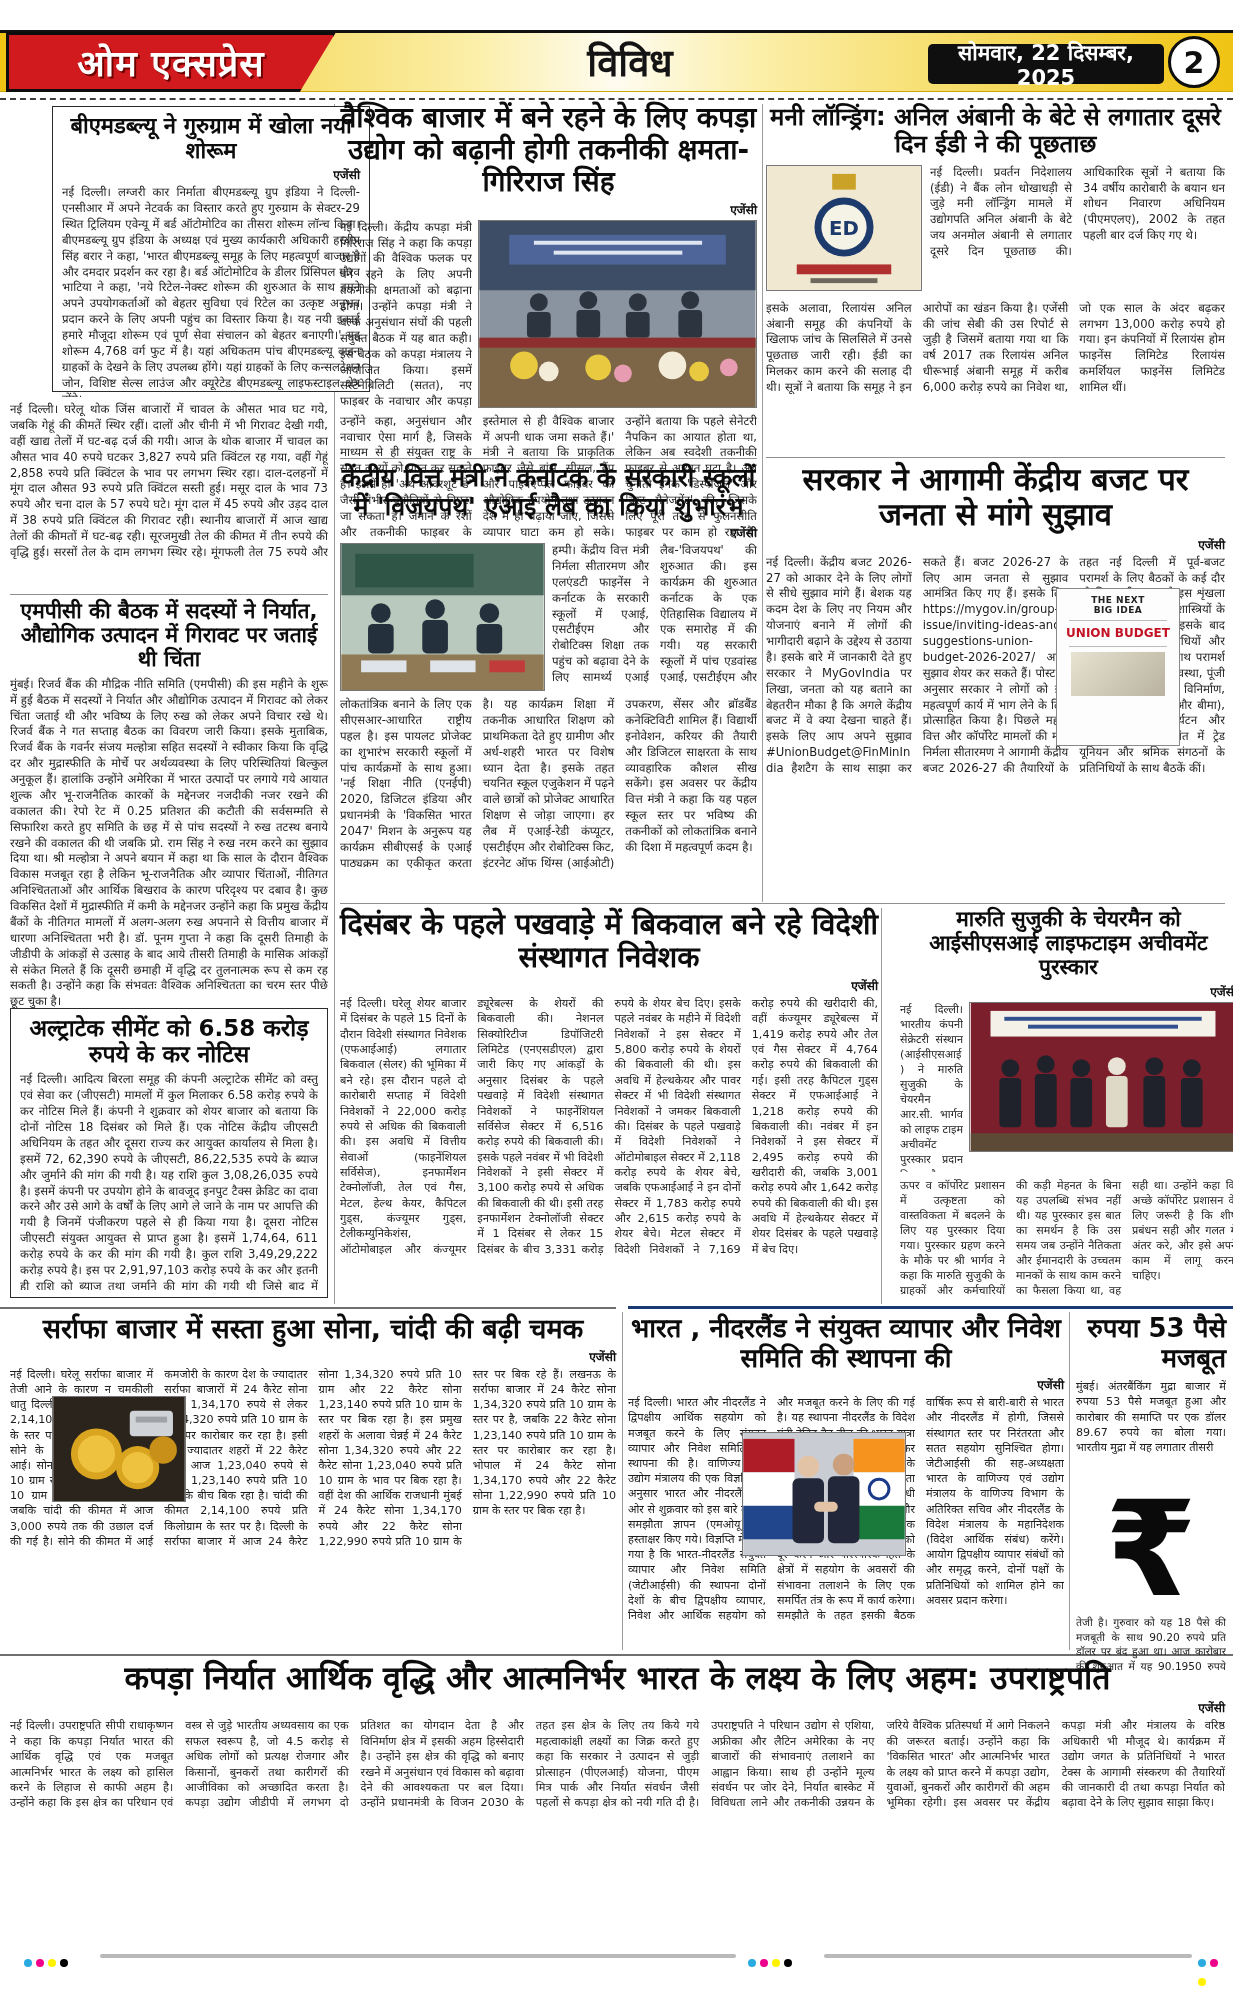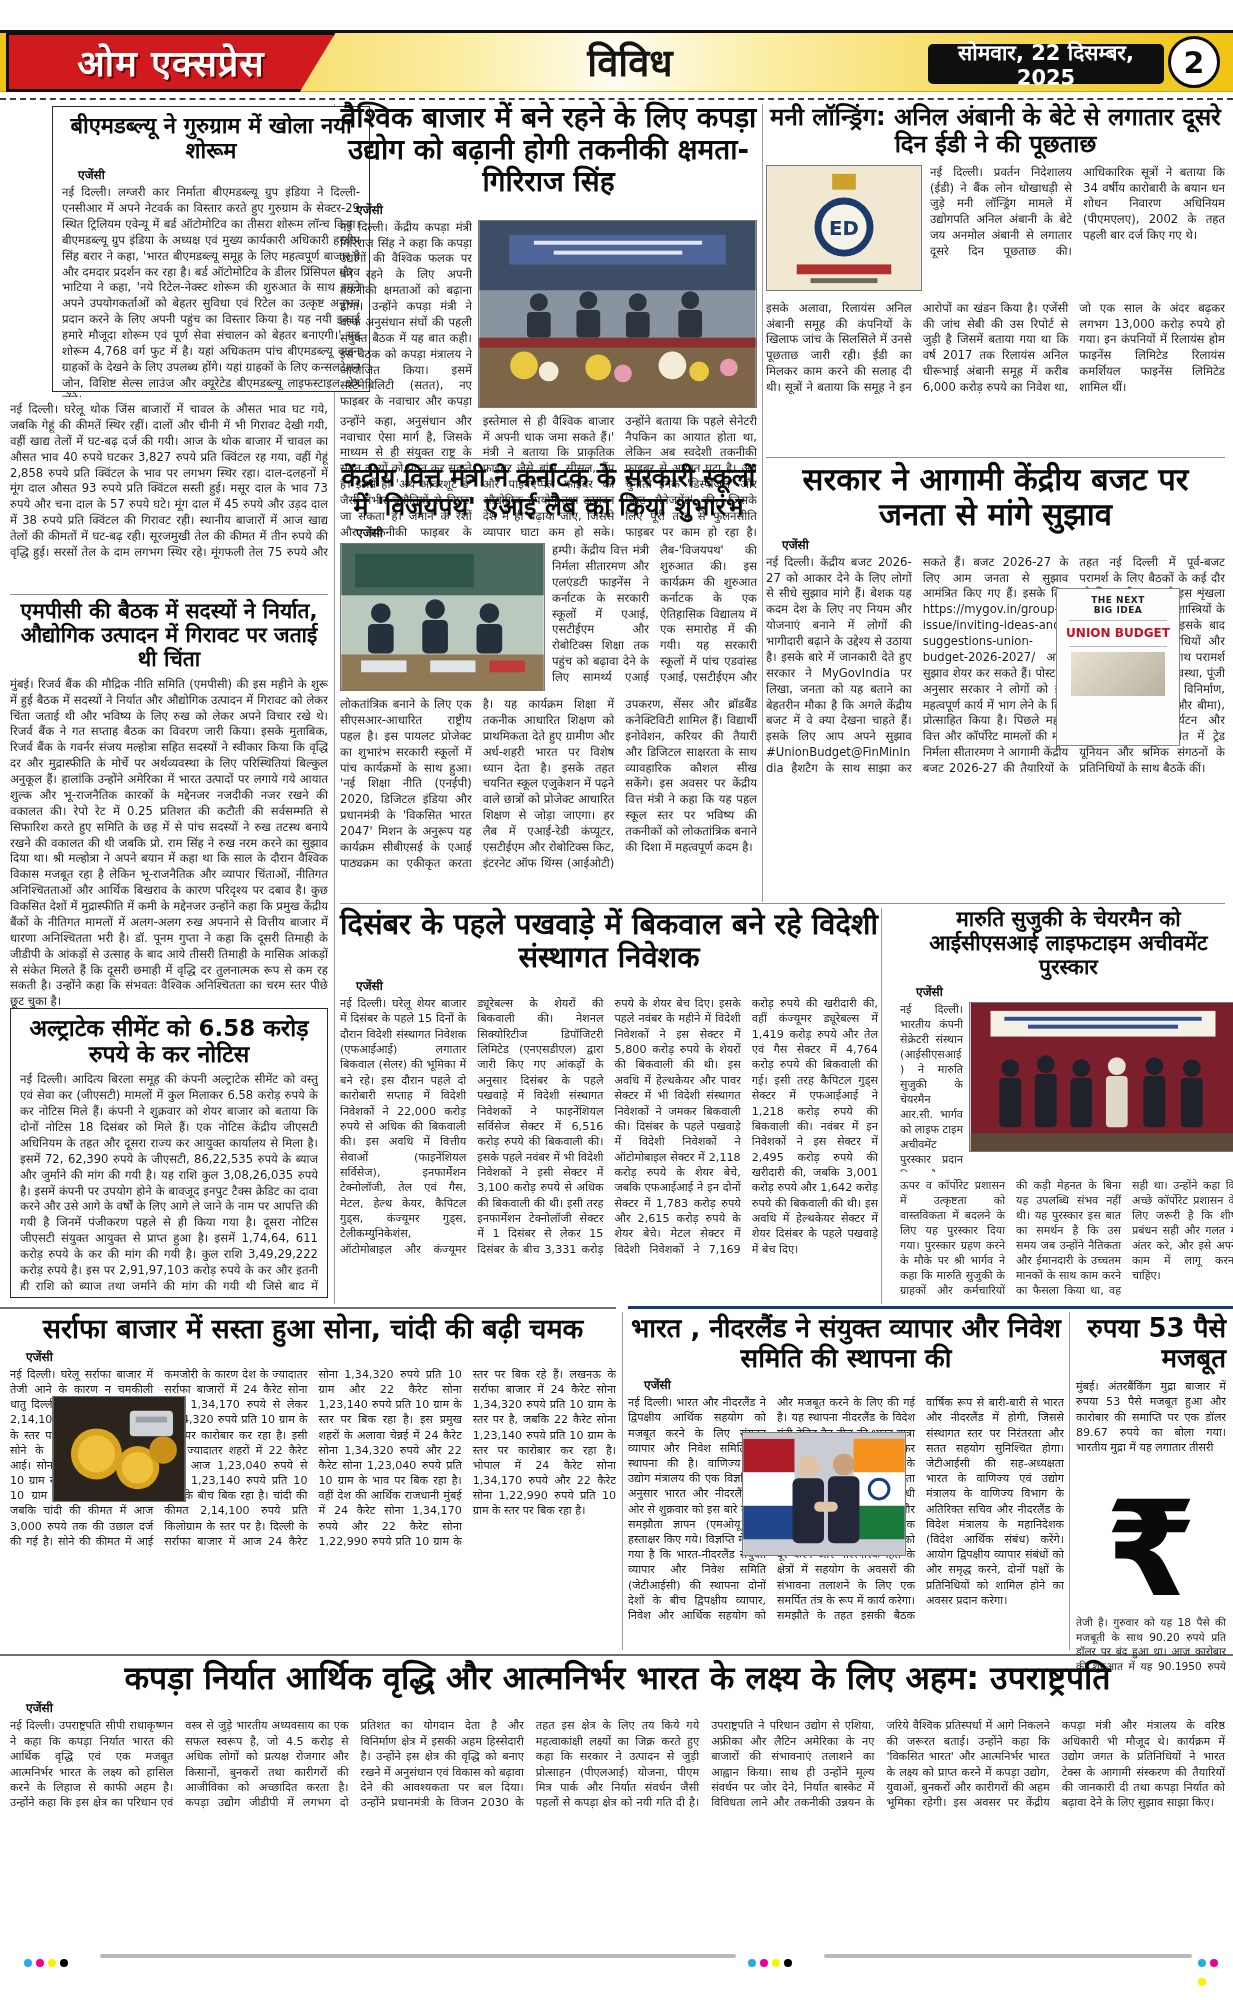--- a/index.html
+++ b/index.html
@@ -3,21 +3,21 @@
 <meta charset="utf-8">
 <style>
   * { margin:0; padding:0; box-sizing:border-box; }
   html,body { background:#ffffff; }
   body {
     width:1233px; height:2000px; position:relative; overflow:hidden;
     font-family:"DejaVu Sans", sans-serif; color:#1c1c1c;
   }
   .abs { position:absolute; }
   .hl { font-weight:bold; color:#0c0c0c; text-align:center; line-height:1.14; }
-  .byline { font-weight:bold; font-size:12px; margin:3px 0 2px 16px; color:#111; }
+  .byline { font-weight:bold; font-size:12px; margin:3px 0 2px 16px; color:#111;text-align:right; }
   .bodytxt {
     text-align:justify; font-size:11.6px; line-height:1.37; color:#1d1d1d;
     overflow:hidden; word-break:break-word;
   }
   .cols2 { column-count:2; column-gap:11px; }
   .cols3 { column-count:3; column-gap:11px; }
   .cols4 { column-count:4; column-gap:11px; }
   .cols7 { column-count:7; column-gap:12px; }
   .vrule { background:#9c9c9c; width:1px; }
   .hrule { background:#8f8f8f; height:1px; }

